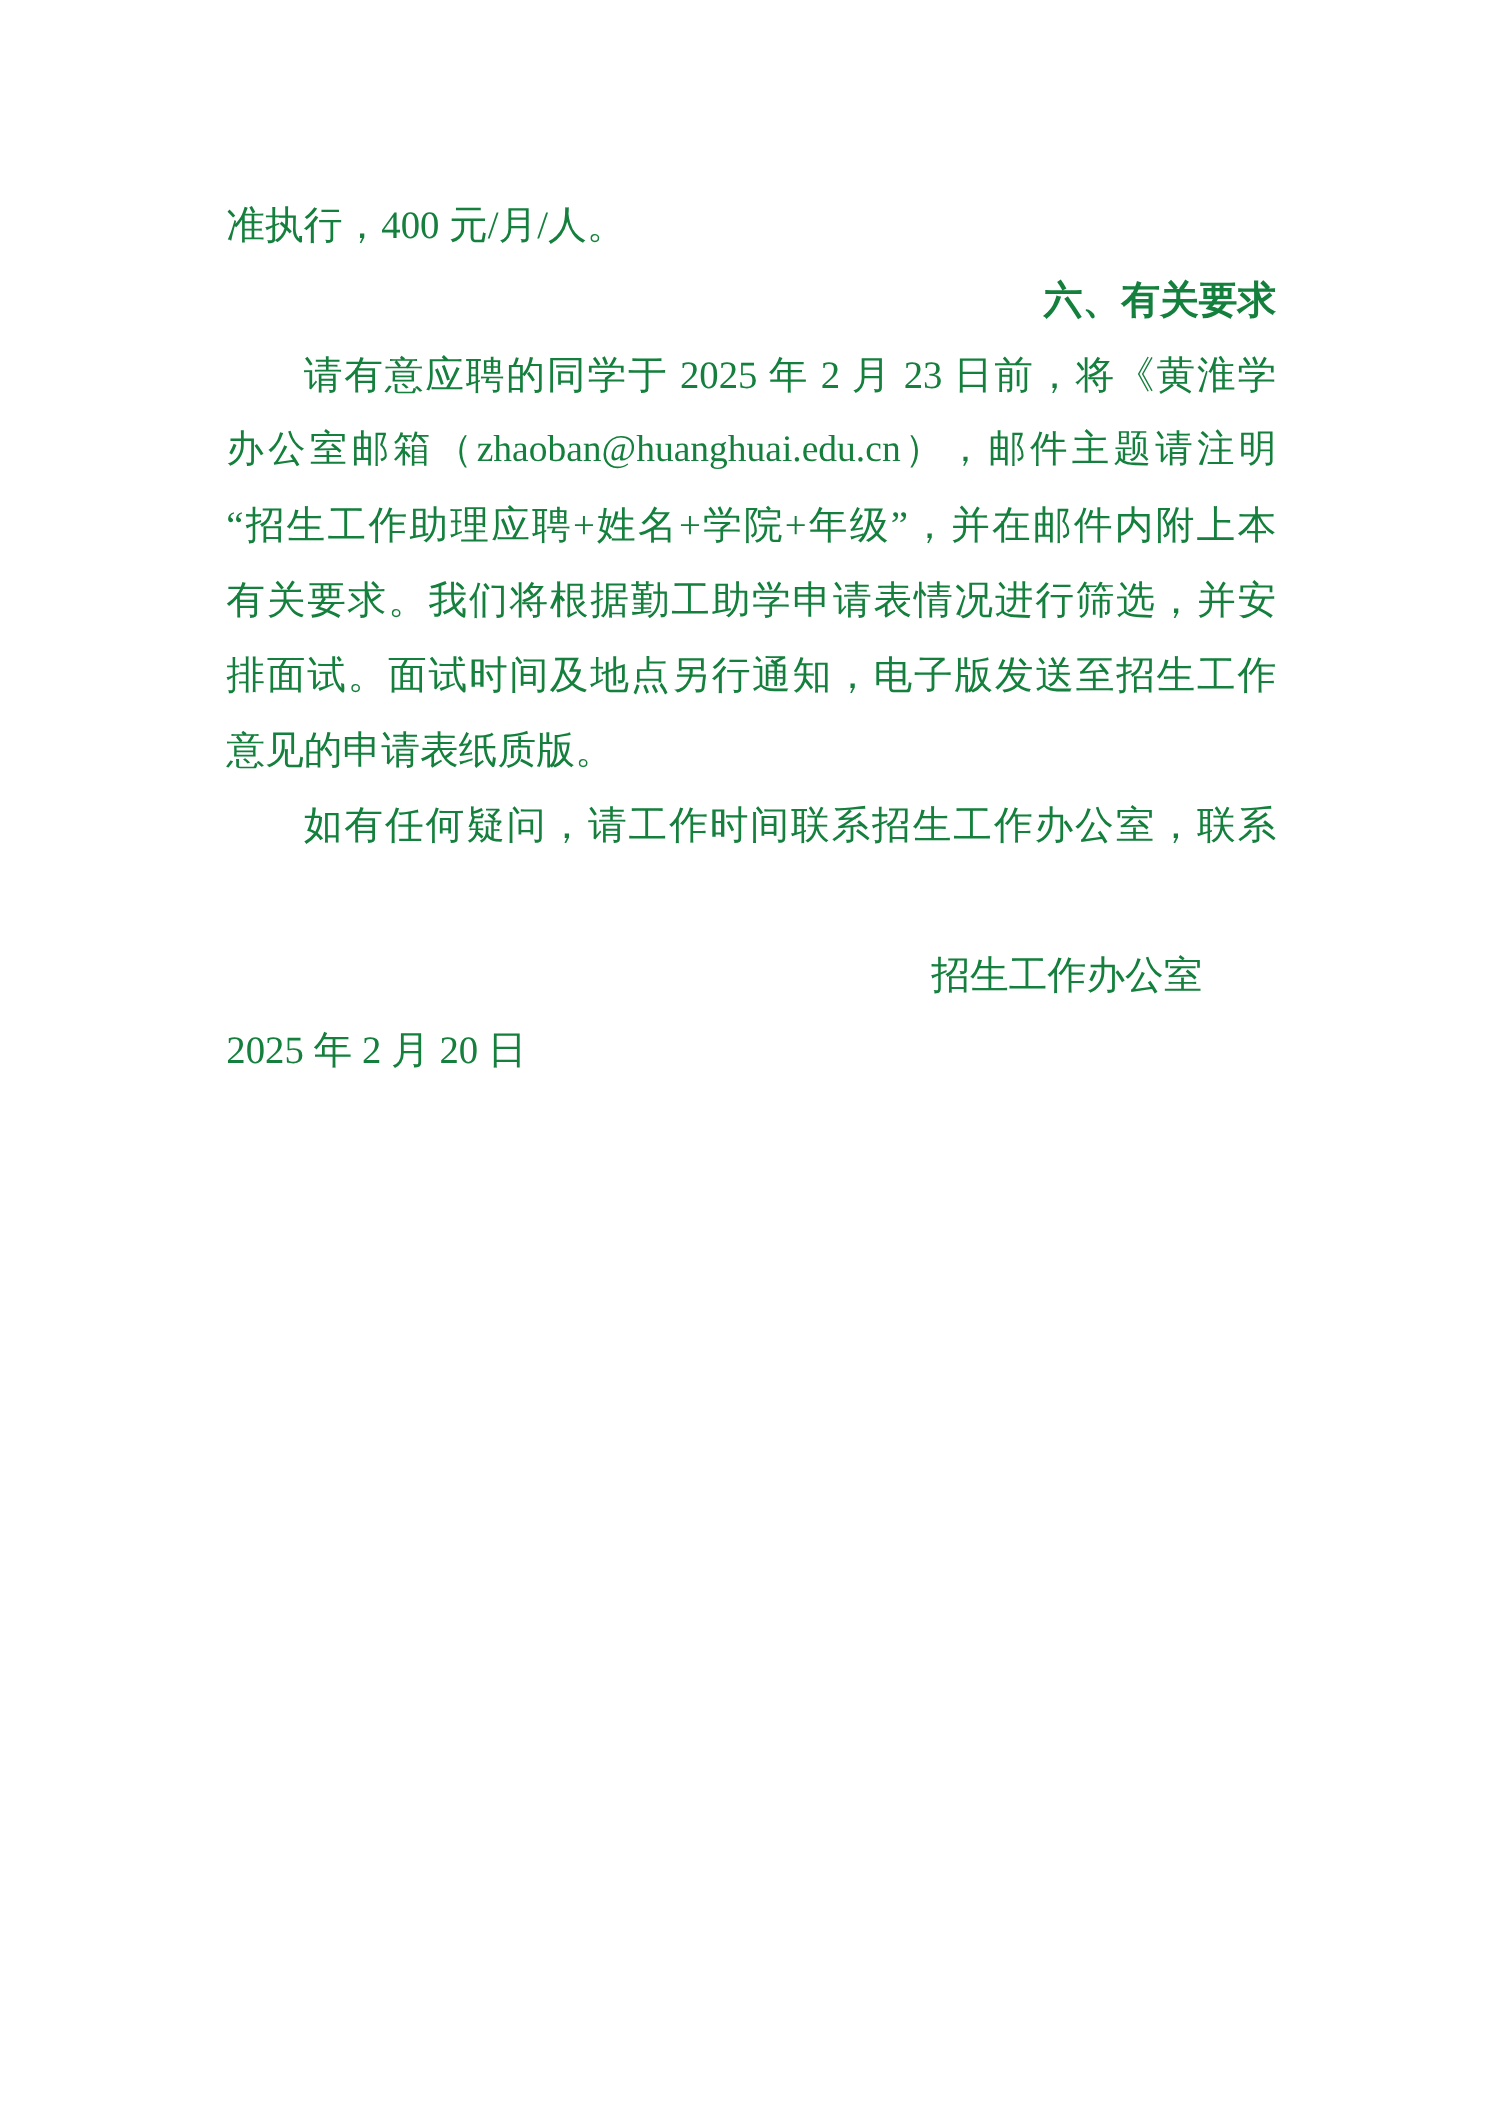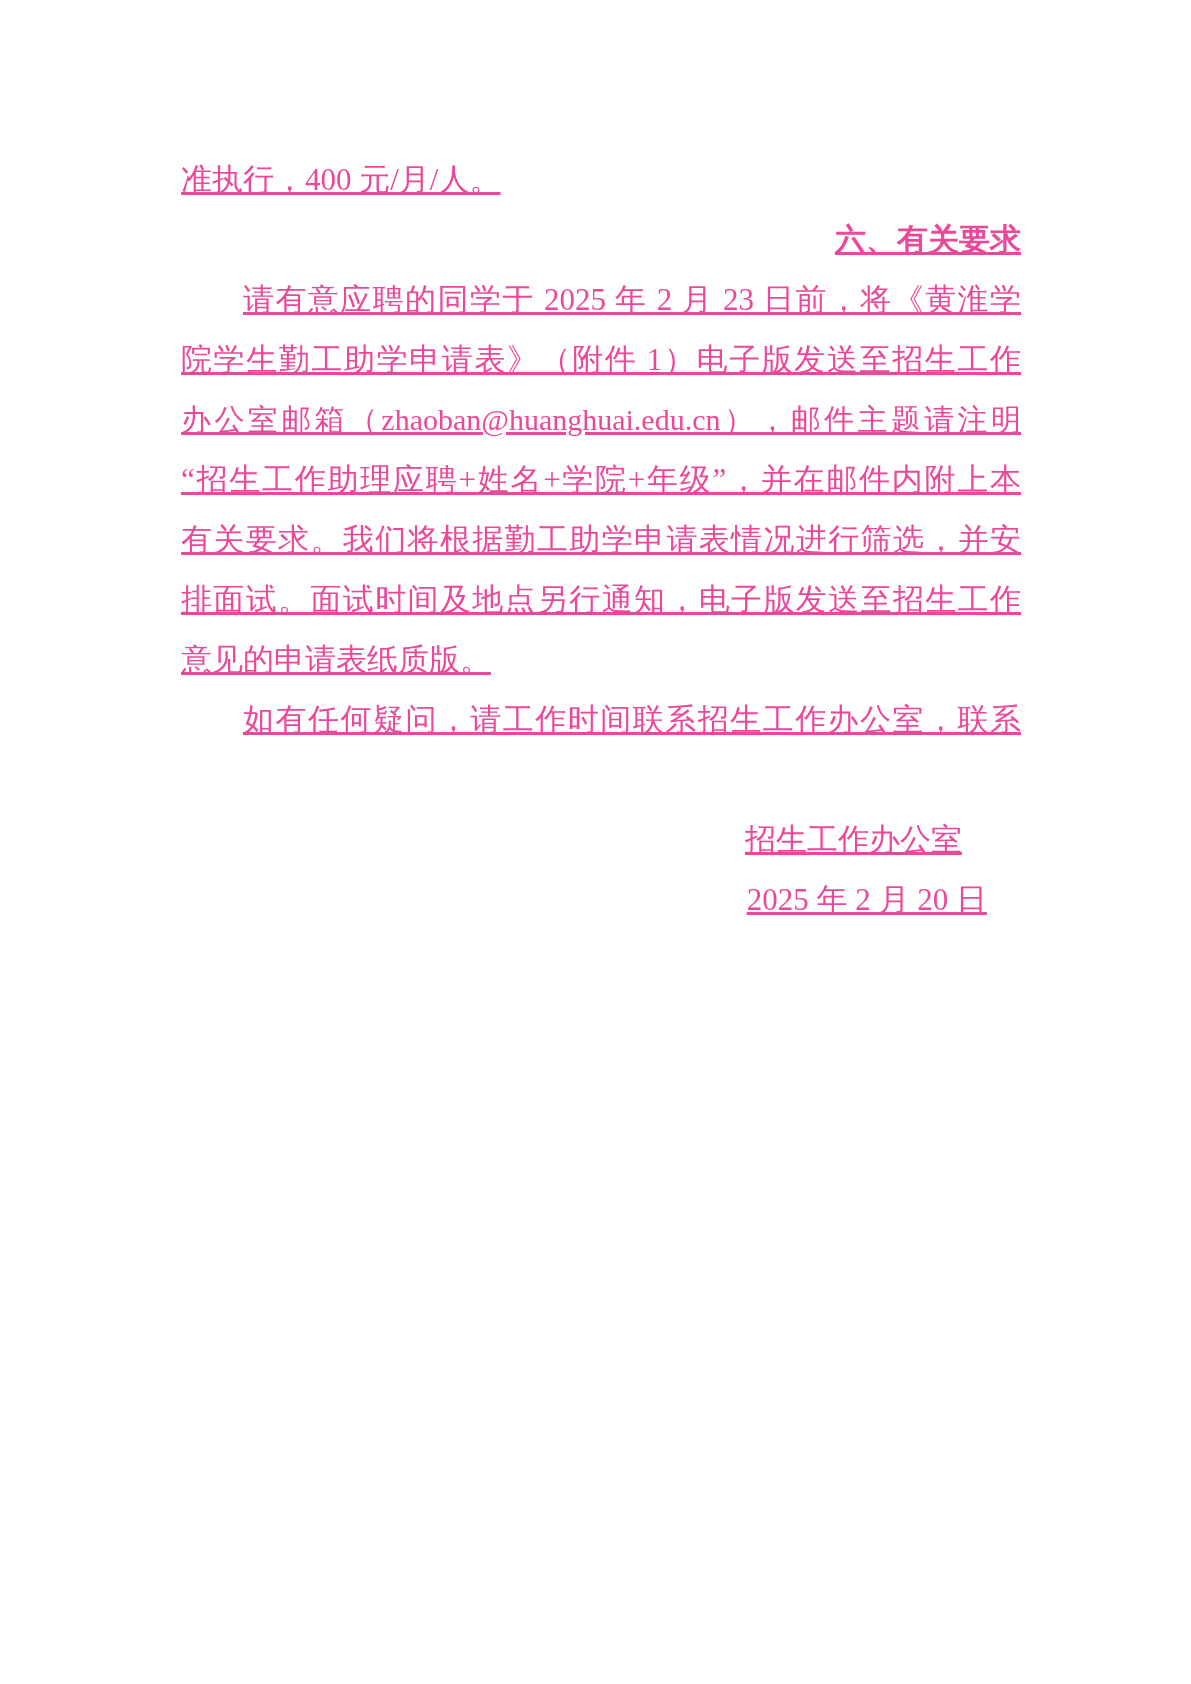--- a/index.html
+++ b/index.html
@@ -19,23 +19,22 @@
     position: absolute;
     left: 181px;
     top: 150px;
     width: 840px;
   }
   .line {
     height: 60px;
     line-height: 60px;
     font-size: 31px;
     font-family: "Liberation Serif", "DejaVu Serif", serif;
-    color: #ec4899;
+    color: #15803d;
     overflow: hidden;
-    text-decoration: underline;
   }
   .fill {
     text-align: justify;
     text-align-last: justify;
     text-justify: inter-character;
   }
   .indent {
     text-indent: 62px;
   }
   .tight {
@@ -49,37 +48,35 @@
     text-align: right;
   }
   .blank {
     
   }
   .sig-org {
     text-align: right;
     padding-right: 59px;
   }
   .sig-date {
-    text-align: right;
     padding-right: 34px;
   }
 </style>
 </head>
 <body>
 
 <div class="page">
   <div class="text-block">
 
     <div class="line">准执行，400 元/月/人。</div>
 
     <div class="line heading">六、有关要求</div>
 
     <div class="line fill indent">请有意应聘的同学于 2025 年 2 月 23 日前，将《黄淮学</div>
 
-    <div class="line fill">院学生勤工助学申请表》（附件 1）电子版发送至招生工作</div>
 
     <div class="line fill tight">办公室邮箱（zhaoban@huanghuai.edu.cn），邮件主题请注明</div>
 
     <div class="line fill">“招生工作助理应聘+姓名+学院+年级”，并在邮件内附上本</div>
 
     <div class="line fill">有关要求。我们将根据勤工助学申请表情况进行筛选，并安</div>
 
     <div class="line fill">排面试。面试时间及地点另行通知，电子版发送至招生工作</div>
 
     <div class="line">意见的申请表纸质版。</div>

